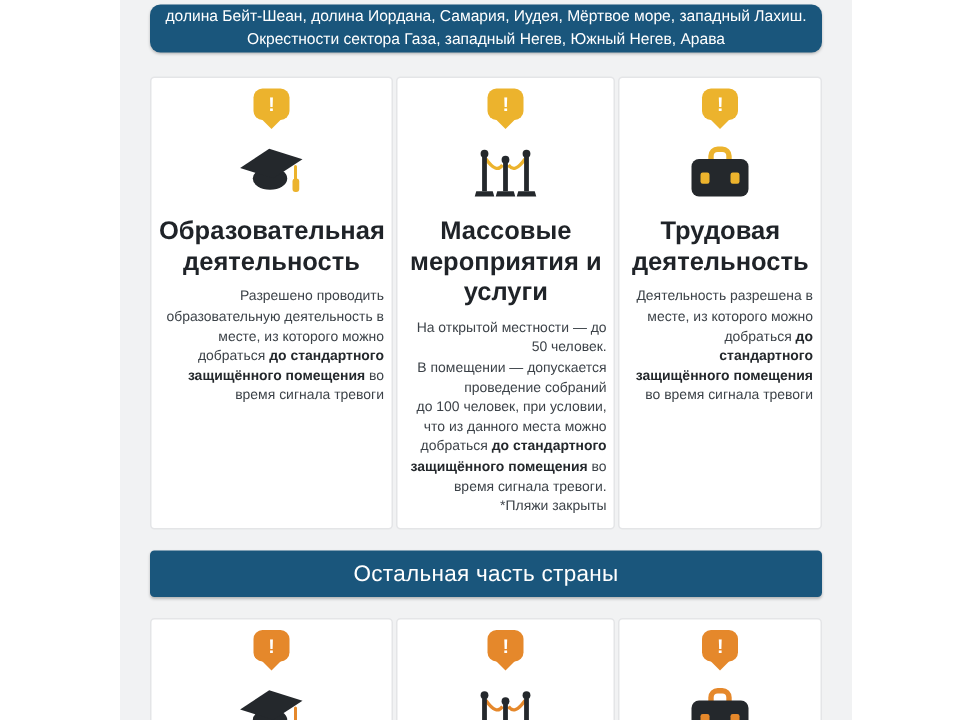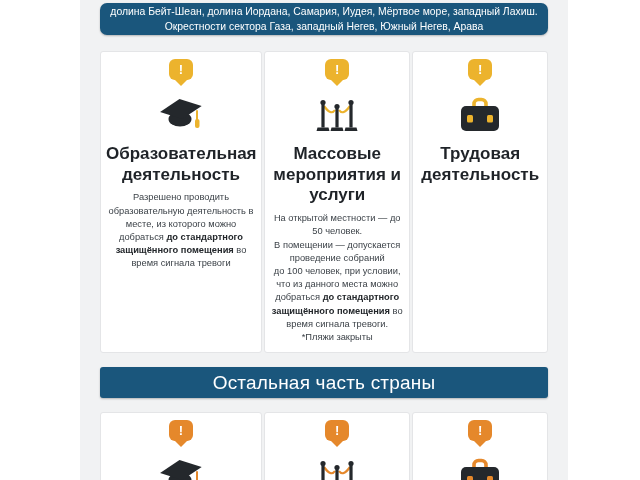--- a/index.html
+++ b/index.html
@@ -12,21 +12,21 @@
   .content{
     position:absolute;left:80px;top:0;width:488px;height:480px;
     background:var(--page-bg,#F1F2F3);
   }
   .banner{
     margin:0 20px;background:var(--banner-bg,#1A567C);color:#ffffff;
     font-weight:normal;text-align:center;display:flex;align-items:center;justify-content:center;
     white-space:pre-line;box-shadow:0 1px 2px rgba(0,0,0,.25);
   }
   .banner.regions{margin-top:3px;height:32px;border-radius:7px;font-size:10.4px;line-height:1.45;padding:0 6px;}
-  .banner.rest{margin-top:14px;height:31px;border-radius:3px;font-size:19px;letter-spacing:.2px;}
+  .banner.rest{margin-top:14px;height:31px;border-radius:3px;font-size:15px;letter-spacing:.2px;}
   .cards-row{
     display:grid;grid-template-columns:1fr 1.08fr 1fr;gap:2px;
     margin:16px 20px 0;
   }
   .cards-row.second{margin-top:14px;}
   .card{
     background:var(--card-bg,#fff);border:1px solid #e4e5e7;border-radius:3px;
     min-height:208px;text-align:center;padding:0 5px 8px;
   }
   .cards-row.second .card{min-height:210px;}
@@ -47,21 +47,21 @@
   .icon-wrap svg{display:block;}
   .dark{fill:var(--icon-dark,#24282C);}
   .accent-f{fill:var(--accent);}
   .accent-s{stroke:var(--accent);fill:none;}
   .card-title{
     margin:6px auto 0;font-weight:bold;font-size:17px;line-height:1.22;
     color:var(--title-text,#1F2328);max-width:150px;
   }
   .card-body{
     margin:6px auto 0;font-size:9.3px;line-height:1.42;
-    color:var(--body-text,#3C4248);white-space:pre-line;max-width:152px;
+    color:var(--body-text,#3C4248);white-space:pre-line;max-width:152px;text-align:right;
   }
   .card-body .b{font-weight:bold;color:#23272b;}
 </style>
 </head>
 <body>
 
 <div class="canvas">
   <div class="content">
 
     <div class="banner regions">долина Бейт-Шеан, долина Иордана, Самария, Иудея, Мёртвое море, западный Лахиш.
@@ -119,20 +119,21 @@
           </div>
         <div class="icon-wrap">
           <svg width="48" height="38" viewBox="0 0 48 38">
             <path class="accent-s" d="M18 9 V7 a4.5 4.5 0 0 1 4.5 -4.5 h3 A4.5 4.5 0 0 1 30 7 v2" stroke-width="3.6" stroke-linecap="round"></path>
             <rect class="dark" x="5" y="9" width="38" height="25" rx="5"></rect>
             <rect class="accent-f" x="11" y="18" width="6" height="7.5" rx="1.5"></rect>
             <rect class="accent-f" x="31" y="18" width="6" height="7.5" rx="1.5"></rect>
           </svg>
         </div>
         <div class="card-title">Трудовая деятельность</div>
+        <div class="card-body"><span>Деятельность разрешена в месте, из которого можно добраться </span><span class="b">до стандартного защищённого помещения</span><span> во время сигнала тревоги</span></div>
       </div>
     </div>
 
     <div class="banner rest">Остальная часть страны</div>
 
     <div class="cards-row second row-bottom">
 
       <div class="card">
         <div class="badge">
             <span>!</span>

